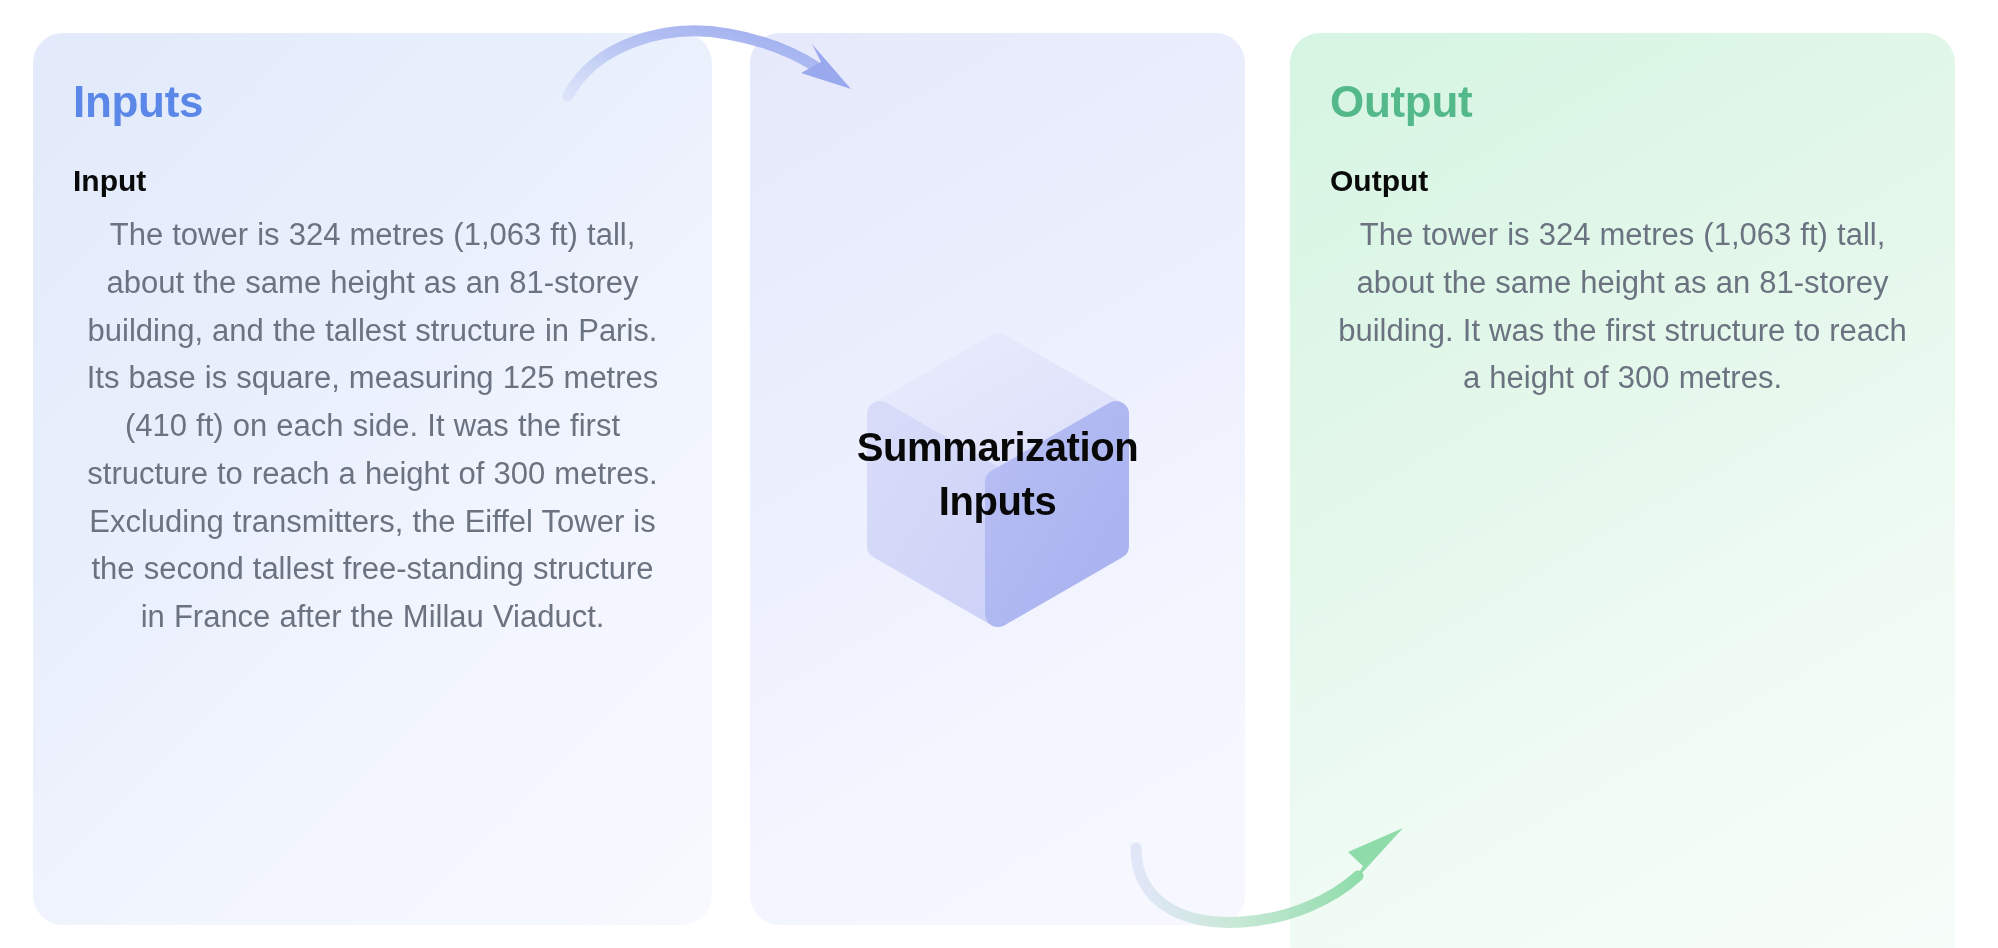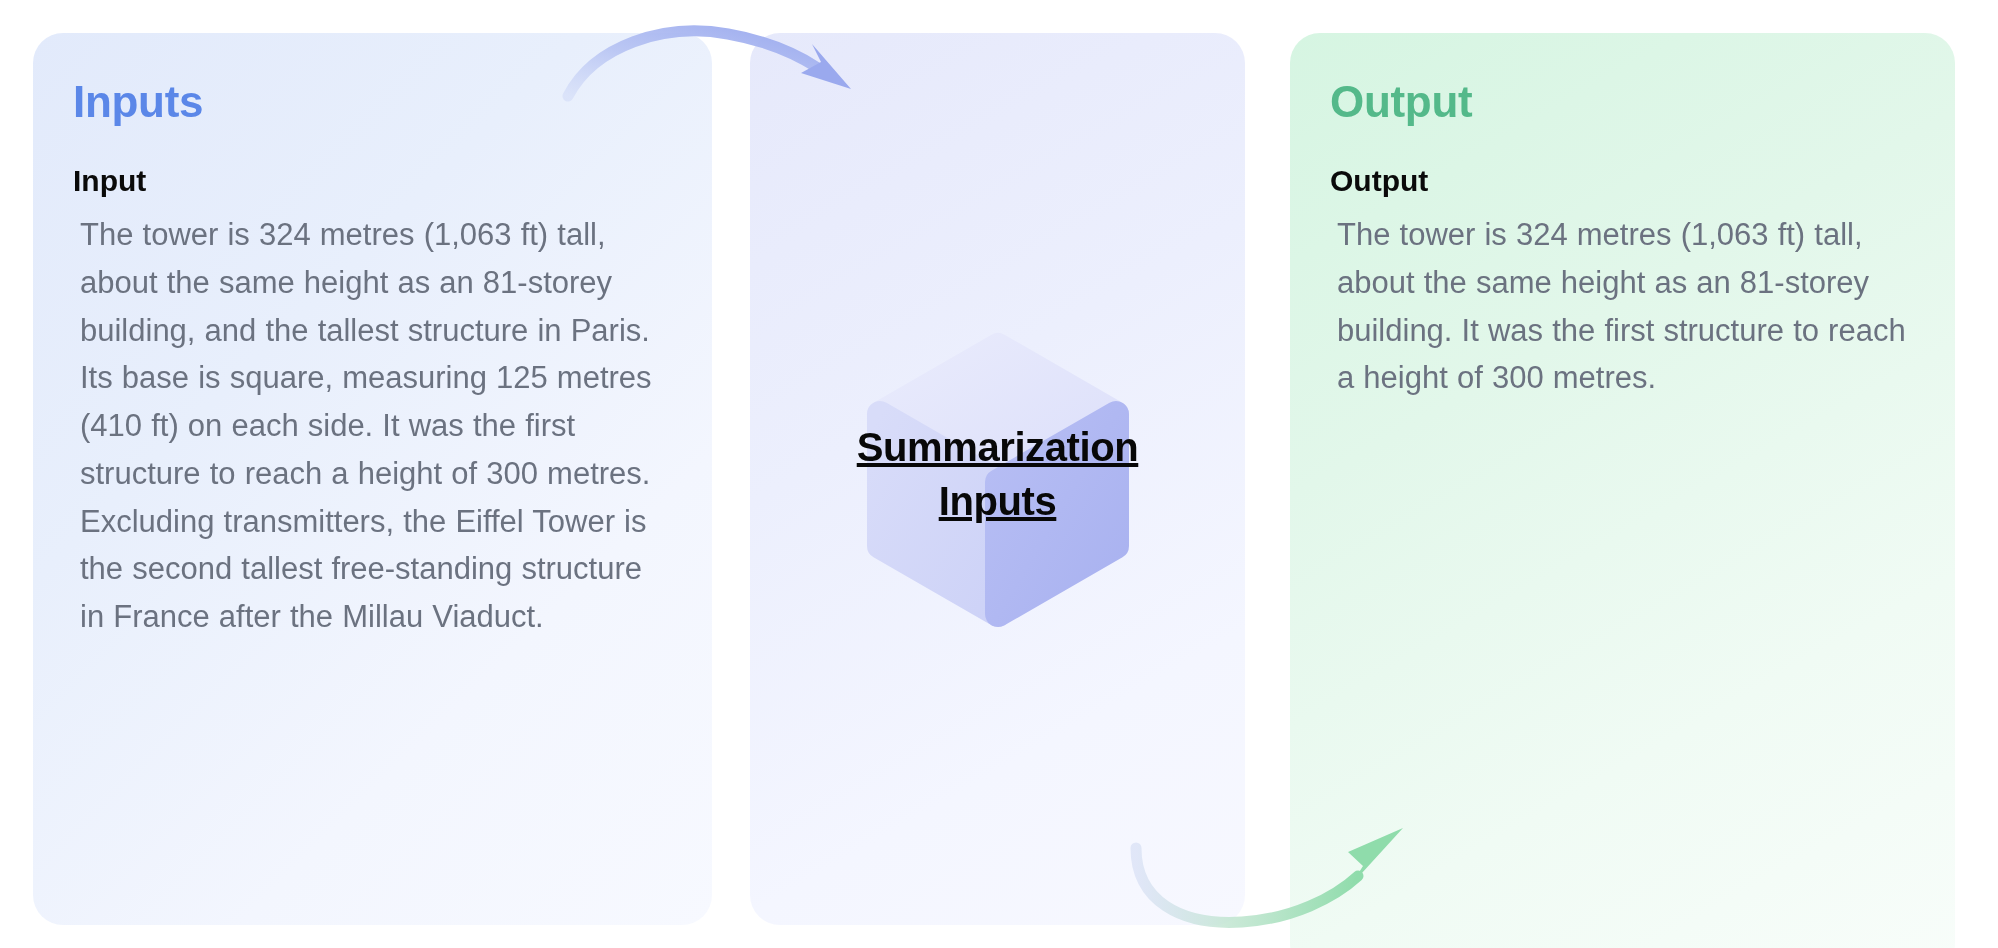--- a/index.html
+++ b/index.html
@@ -55,20 +55,21 @@
     margin:0 0 12px 0;
     line-height:1.2;
   }
   .field-text{
     font-size:31px;
     color:#6b7280;
     line-height:1.54;
     margin:7px;
     max-width:600px;
     word-spacing:0.5px;
+    text-align:center;
   }
   .card-output .field-text{max-width:580px;}
 
   
   .cube-wrap{
     position:absolute;
     left:848px;top:330px;
     width:300px;height:300px;
   }
   .cube-wrap svg{display:block;width:300px;height:300px;}
@@ -77,21 +78,20 @@
     position:absolute;
     left:750px;top:420px;
     width:495px;
     text-align:center;
     font-size:40px;
     font-weight:bold;
     color:#080808;
     line-height:1.35;
     letter-spacing:-0.4px;
     z-index:5;
-    text-decoration:underline;
   }
 
   
   .arrow-layer{
     position:absolute;inset:0;
     pointer-events:none;
     z-index:6;
   }
   .arrow-layer svg{position:absolute;overflow:visible;}
   .arrow-top{left:560px;top:0px;width:320px;height:140px;}

